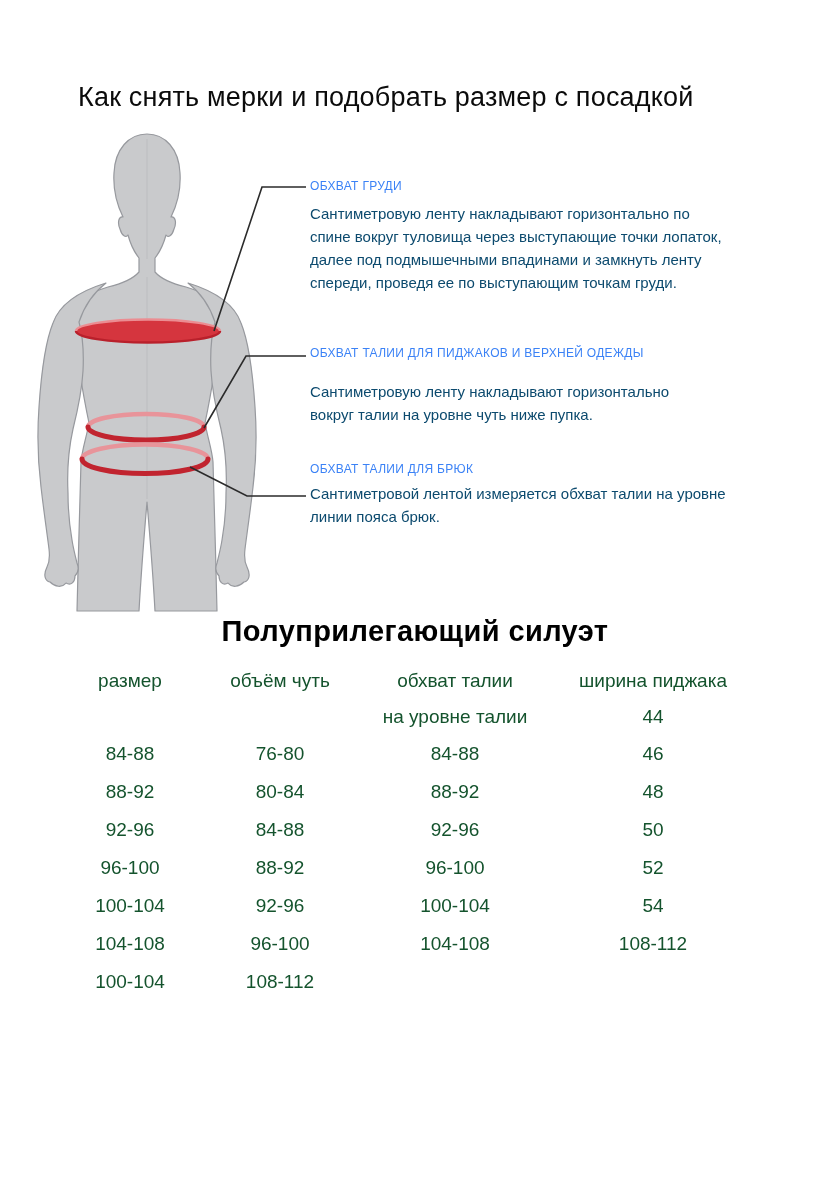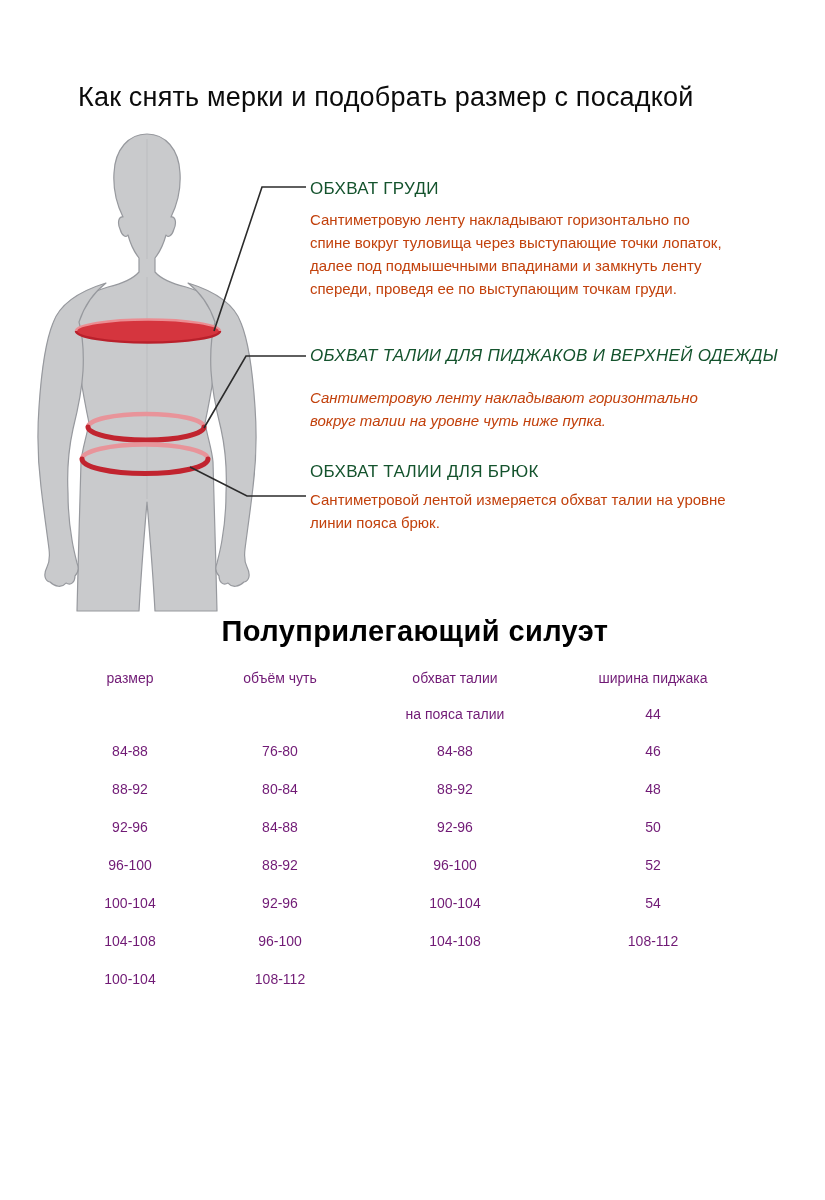--- a/index.html
+++ b/index.html
@@ -7,43 +7,43 @@
     position:relative;width:825px;height:1200px;background:#ffffff;
     font-family:"Liberation Sans",sans-serif;color:#111;overflow:hidden;
   }
   .page-title{
     position:absolute;left:78px;top:82px;width:720px;
     font-size:27px;font-weight:400;color:#0b0b0b;letter-spacing:0.2px;white-space:nowrap;
   }
   .figure-wrap{position:absolute;left:20px;top:125px;width:290px;height:492px;}
   .m-section{position:absolute;left:310px;}
   .m-heading{
-    font-size:17px;font-weight:400;color:#14532d;letter-spacing:0.3px;white-space:nowrap;
+    font-size:12px;font-weight:400;color:#3b82f6;letter-spacing:0.3px;white-space:nowrap;
   }
   .m-body{
-    font-size:15px;line-height:23px;color:#c2410c;white-space:pre-line;width:470px;
+    font-size:15px;line-height:23px;color:#0c4a6e;white-space:pre-line;width:470px;
   }
   .sec-chest{top:179px;}
   .sec-chest .m-body{margin-top:9px;}
-  .sec-jacket{top:346px;font-style:italic;}
+  .sec-jacket{top:346px;}
   .sec-jacket .m-body{margin-top:20px;}
   .sec-trousers{top:462px;}
   .sec-trousers .m-body{margin-top:6px;}
   .table-title{
     position:absolute;left:95px;top:615px;width:640px;text-align:center;
     font-size:29px;font-weight:700;color:#000;letter-spacing:0.4px;
   }
   .size-table{
     position:absolute;left:60px;top:670px;
     display:grid;grid-template-columns:140px 160px 190px 206px;
     grid-template-rows:36px 37px repeat(7,38px);
   }
   .size-table .cell{
     display:flex;justify-content:center;align-items:flex-start;
-    font-size:14px;color:#701a75;white-space:nowrap;
+    font-size:19px;color:#14532d;white-space:nowrap;
   }
 </style>
 </head>
 <body>
 
 <div class="page">
 
   <div class="page-title">Как снять мерки и подобрать размер с посадкой</div>
 
   <div class="figure-wrap">
@@ -158,21 +158,21 @@
   </div>
 
   <div class="table-title">Полуприлегающий силуэт</div>
   <div class="size-table">
       <div class="cell">размер</div>
       <div class="cell">объём чуть</div>
       <div class="cell">обхват талии</div>
       <div class="cell">ширина пиджака</div>
       <div class="cell"></div>
       <div class="cell"></div>
-      <div class="cell">на пояса талии</div>
+      <div class="cell">на уровне талии</div>
       <div class="cell">44</div>
       <div class="cell">84-88</div>
       <div class="cell">76-80</div>
       <div class="cell">84-88</div>
       <div class="cell">46</div>
       <div class="cell">88-92</div>
       <div class="cell">80-84</div>
       <div class="cell">88-92</div>
       <div class="cell">48</div>
       <div class="cell">92-96</div>

